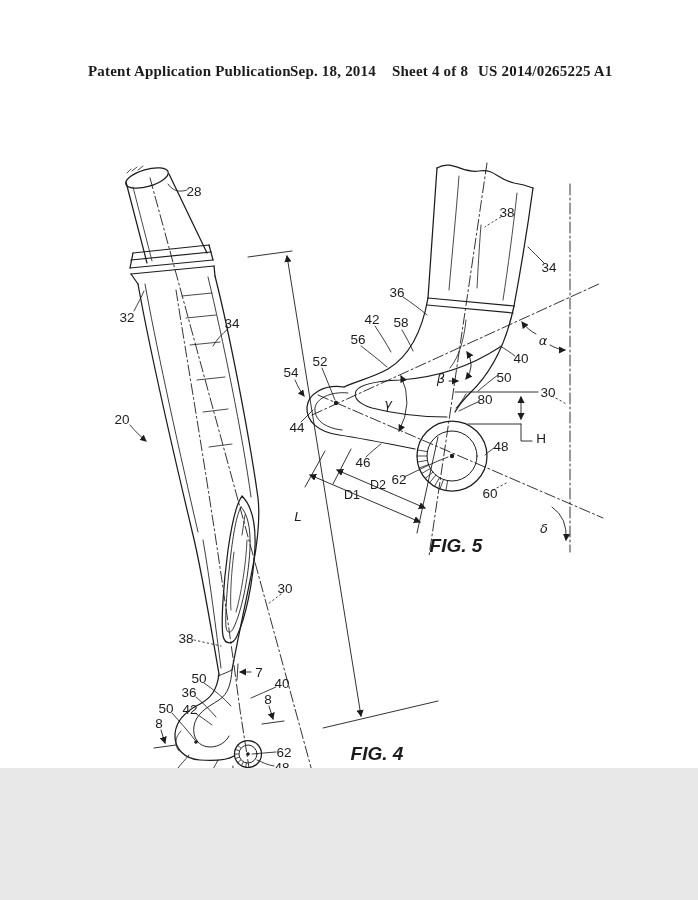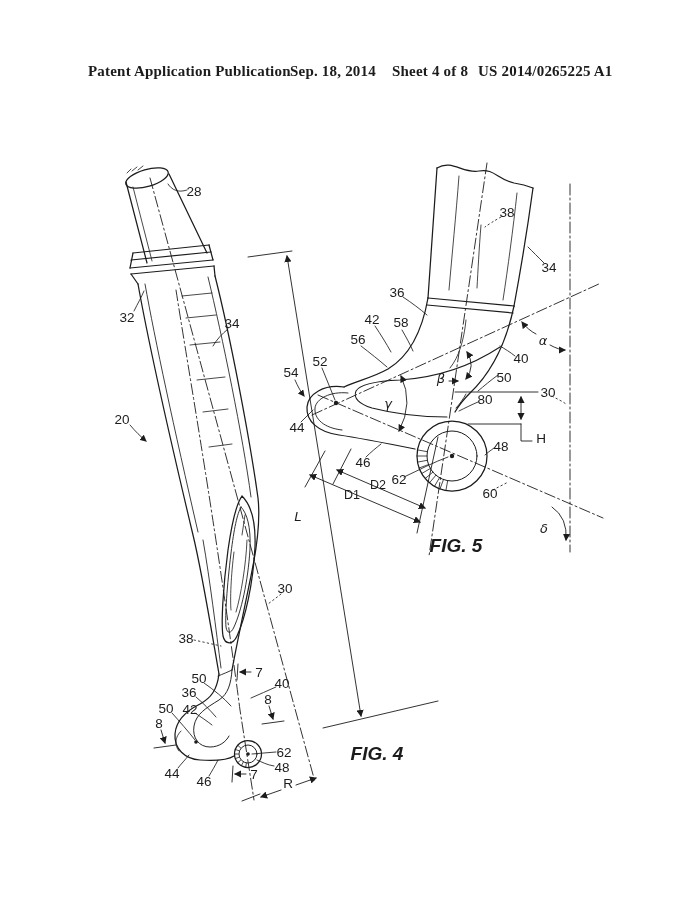--- a/index.html
+++ b/index.html
@@ -1,17 +1,17 @@
 <!DOCTYPE html>
 <html><head>
 <meta charset="utf-8">
 <style>
   html,body{margin:0;padding:0;background:#e8e8e8;}
   #page{
-    position:relative;width:698px;height:900px;margin:0 auto;
+    position:relative;width:698px;height:768px;margin:0 auto;
     background:#be185d;overflow:hidden;
     font-family:"Liberation Sans",sans-serif;
   }
   svg text{fill:#1c1c1c;}
   .hdr{font-family:"Liberation Serif",serif;font-weight:bold;font-size:15px;letter-spacing:.2px;}
   .ref{font-family:"Liberation Sans",sans-serif;font-size:13.5px;}
   .dim{font-family:"Liberation Sans",sans-serif;font-size:13.5px;}
   .dimsm{font-family:"Liberation Sans",sans-serif;font-size:12.5px;}
   .greek{font-family:"DejaVu Sans",sans-serif;font-size:13px;font-style:italic;}
   .cap{font-family:"Liberation Sans",sans-serif;font-weight:bold;font-style:italic;font-size:19px;}

